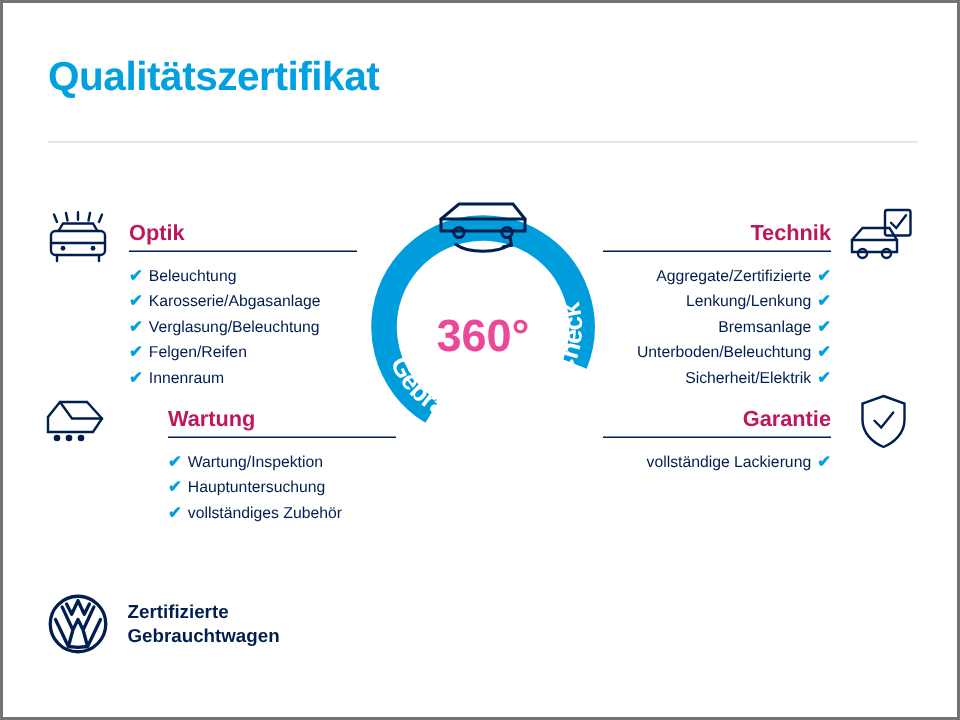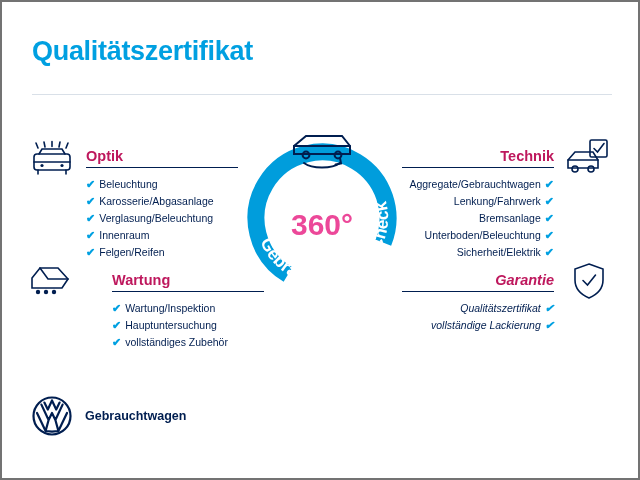--- a/index.html
+++ b/index.html
@@ -84,21 +84,21 @@
     font-size: 11px;
     font-weight: bold;
   }
   .block-left .check { margin-right: 4px; }
   .block-right .check { margin-left: 4px; }
 
   
   .block-optik    { left: 84px;  top: 140px; width: 152px; }
   .block-wartung  { left: 84px;  top: 264px; width: 152px; margin-left: 26px; }
   .block-technik  { right: 84px; top: 140px; width: 152px; }
-  .block-garantie { right: 84px; top: 264px; width: 152px; font-style: italic; }
+  .block-garantie { right: 84px; top: 264px; width: 152px; }
 
   
   .side-icon {
     position: absolute;
     color: #001e50;
   }
   .icon-carwash   { left: 28px;  top: 138px; }
   .icon-service   { left: 26px;  top: 262px; }
   .icon-check-car { right: 28px; top: 136px; }
   .icon-shield    { right: 32px; top: 260px; }
@@ -218,33 +218,33 @@
 
   <div class="block block-left block-optik">
     <div class="block-head">
       <div class="block-title">Optik</div>
       <div class="block-rule"></div>
     </div>
     <ul class="items">
       <li><span class="check">✔</span><span>Beleuchtung</span></li>
       <li><span class="check">✔</span><span>Karosserie/Abgasanlage</span></li>
       <li><span class="check">✔</span><span>Verglasung/Beleuchtung</span></li>
+      <li><span class="check">✔</span><span>Felgen/Reifen</span></li>
       <li><span class="check">✔</span><span>Innenraum</span></li>
-      <li><span class="check">✔</span><span>Felgen/Reifen</span></li>
     </ul>
   </div>
 
   <div class="block block-right block-technik">
     <div class="block-head">
       <div class="block-title">Technik</div>
       <div class="block-rule"></div>
     </div>
     <ul class="items">
-      <li><span>Aggregate/Gebrauchtwagen</span><span class="check">✔</span></li>
-      <li><span>Lenkung/Fahrwerk</span><span class="check">✔</span></li>
+      <li><span>Aggregate/Zertifizierte</span><span class="check">✔</span></li>
+      <li><span>Lenkung/Lenkung</span><span class="check">✔</span></li>
       <li><span>Bremsanlage</span><span class="check">✔</span></li>
       <li><span>Unterboden/Beleuchtung</span><span class="check">✔</span></li>
       <li><span>Sicherheit/Elektrik</span><span class="check">✔</span></li>
     </ul>
   </div>
 
   <div class="block block-left block-wartung">
     <div class="block-head">
       <div class="block-title">Wartung</div>
       <div class="block-rule"></div>
@@ -255,31 +255,31 @@
       <li><span class="check">✔</span><span>vollständiges Zubehör</span></li>
     </ul>
   </div>
 
   <div class="block block-right block-garantie">
     <div class="block-head">
       <div class="block-title">Garantie</div>
       <div class="block-rule"></div>
     </div>
     <ul class="items">
-      <li><span>Qualitätszertifikat</span><span class="check">✔</span></li>
       <li><span>vollständige Lackierung</span><span class="check">✔</span></li>
     </ul>
   </div>
 
   <div class="footer">
     <svg class="vw-logo" viewBox="0 0 40 40">
       <circle cx="20" cy="20" r="18.5" fill="none" stroke="#001e50" stroke-width="2.2"></circle>
       <path d="M20 4.5 L24.2 13.5 L27.6 6.6 M20 4.5 L15.8 13.5 L12.4 6.6
                M9.4 8.6 L16.6 24 L20 17 L23.4 24 L30.6 8.6
                M5 17 L13.6 35 L16.6 24 M35 17 L26.4 35 L23.4 24
                M13.6 35 L20 35.6 L26.4 35" fill="none" stroke="#001e50" stroke-width="2.2" stroke-linejoin="round" stroke-linecap="round"></path>
     </svg>
     <div class="footer-text">
+      <div>Zertifizierte</div>
       <div>Gebrauchtwagen</div>
     </div>
   </div>
 
 </div>
 
 </body></html>

